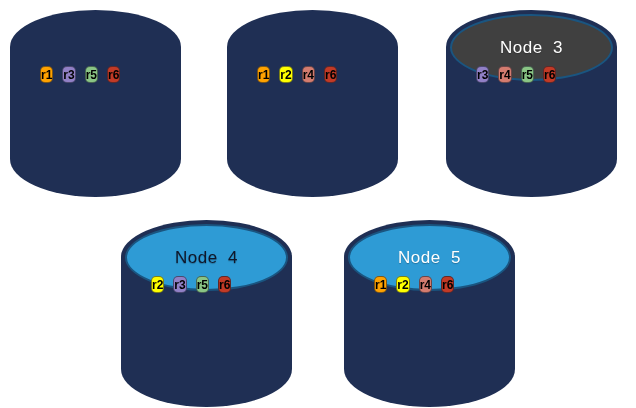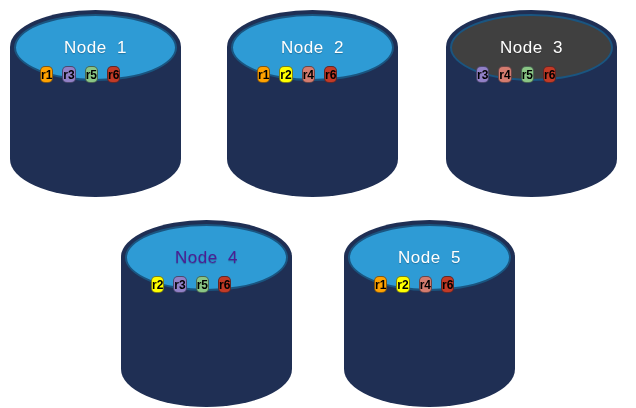--- a/index.html
+++ b/index.html
@@ -70,36 +70,30 @@
     line-height: 1;
   }
 </style>
 </head>
 <body>
 
 <div class="canvas">
     <div class="node pos-1">
     <div class="cyl-rim" style="background: rgb(31, 47, 84);"></div>
     <div class="cyl-body" style="background: rgb(31, 47, 84);"></div>
-    <div class="cyl-top" style="background: rgb(46, 155, 213); border-color: rgb(26, 85, 128);">
-      <span class="node-title" style="color: rgb(255, 255, 255);">Node  1</span>
-    </div>
     <div class="replica-list">
         <div class="replica-bar" style="background: rgb(255, 162, 0); color: rgb(0, 0, 0);">r1</div>
         <div class="replica-bar" style="background: rgb(145, 128, 198); color: rgb(0, 0, 0);">r3</div>
         <div class="replica-bar" style="background: rgb(138, 197, 133); color: rgb(0, 0, 0);">r5</div>
         <div class="replica-bar" style="background: rgb(194, 58, 38); color: rgb(0, 0, 0);">r6</div>
       </div>
   </div>
     <div class="node pos-2">
     <div class="cyl-rim" style="background: rgb(31, 47, 84);"></div>
     <div class="cyl-body" style="background: rgb(31, 47, 84);"></div>
-    <div class="cyl-top" style="background: rgb(46, 155, 213); border-color: rgb(26, 85, 128);">
-      <span class="node-title" style="color: rgb(255, 255, 255);">Node  2</span>
-    </div>
     <div class="replica-list">
         <div class="replica-bar" style="background: rgb(255, 162, 0); color: rgb(0, 0, 0);">r1</div>
         <div class="replica-bar" style="background: rgb(255, 255, 0); color: rgb(0, 0, 0);">r2</div>
         <div class="replica-bar" style="background: rgb(212, 124, 111); color: rgb(0, 0, 0);">r4</div>
         <div class="replica-bar" style="background: rgb(194, 58, 38); color: rgb(0, 0, 0);">r6</div>
       </div>
   </div>
     <div class="node pos-3">
     <div class="cyl-rim" style="background: rgb(31, 47, 84);"></div>
     <div class="cyl-body" style="background: rgb(31, 47, 84);"></div>
@@ -110,21 +104,21 @@
         <div class="replica-bar" style="background: rgb(145, 128, 198); color: rgb(0, 0, 0);">r3</div>
         <div class="replica-bar" style="background: rgb(212, 124, 111); color: rgb(0, 0, 0);">r4</div>
         <div class="replica-bar" style="background: rgb(138, 197, 133); color: rgb(0, 0, 0);">r5</div>
         <div class="replica-bar" style="background: rgb(194, 58, 38); color: rgb(0, 0, 0);">r6</div>
       </div>
   </div>
     <div class="node pos-4">
     <div class="cyl-rim" style="background: rgb(31, 47, 84);"></div>
     <div class="cyl-body" style="background: rgb(31, 47, 84);"></div>
     <div class="cyl-top" style="background: rgb(46, 155, 213); border-color: rgb(26, 85, 128);">
-      <span class="node-title" style="color: #4c1d95;">Node  4</span>
+      <span class="node-title" style="color: #0f172a;">Node  4</span>
     </div>
     <div class="replica-list">
         <div class="replica-bar" style="background: rgb(255, 255, 0); color: rgb(0, 0, 0);">r2</div>
         <div class="replica-bar" style="background: rgb(145, 128, 198); color: rgb(0, 0, 0);">r3</div>
         <div class="replica-bar" style="background: rgb(138, 197, 133); color: rgb(0, 0, 0);">r5</div>
         <div class="replica-bar" style="background: rgb(194, 58, 38); color: rgb(0, 0, 0);">r6</div>
       </div>
   </div>
     <div class="node pos-5">
     <div class="cyl-rim" style="background: rgb(31, 47, 84);"></div>

